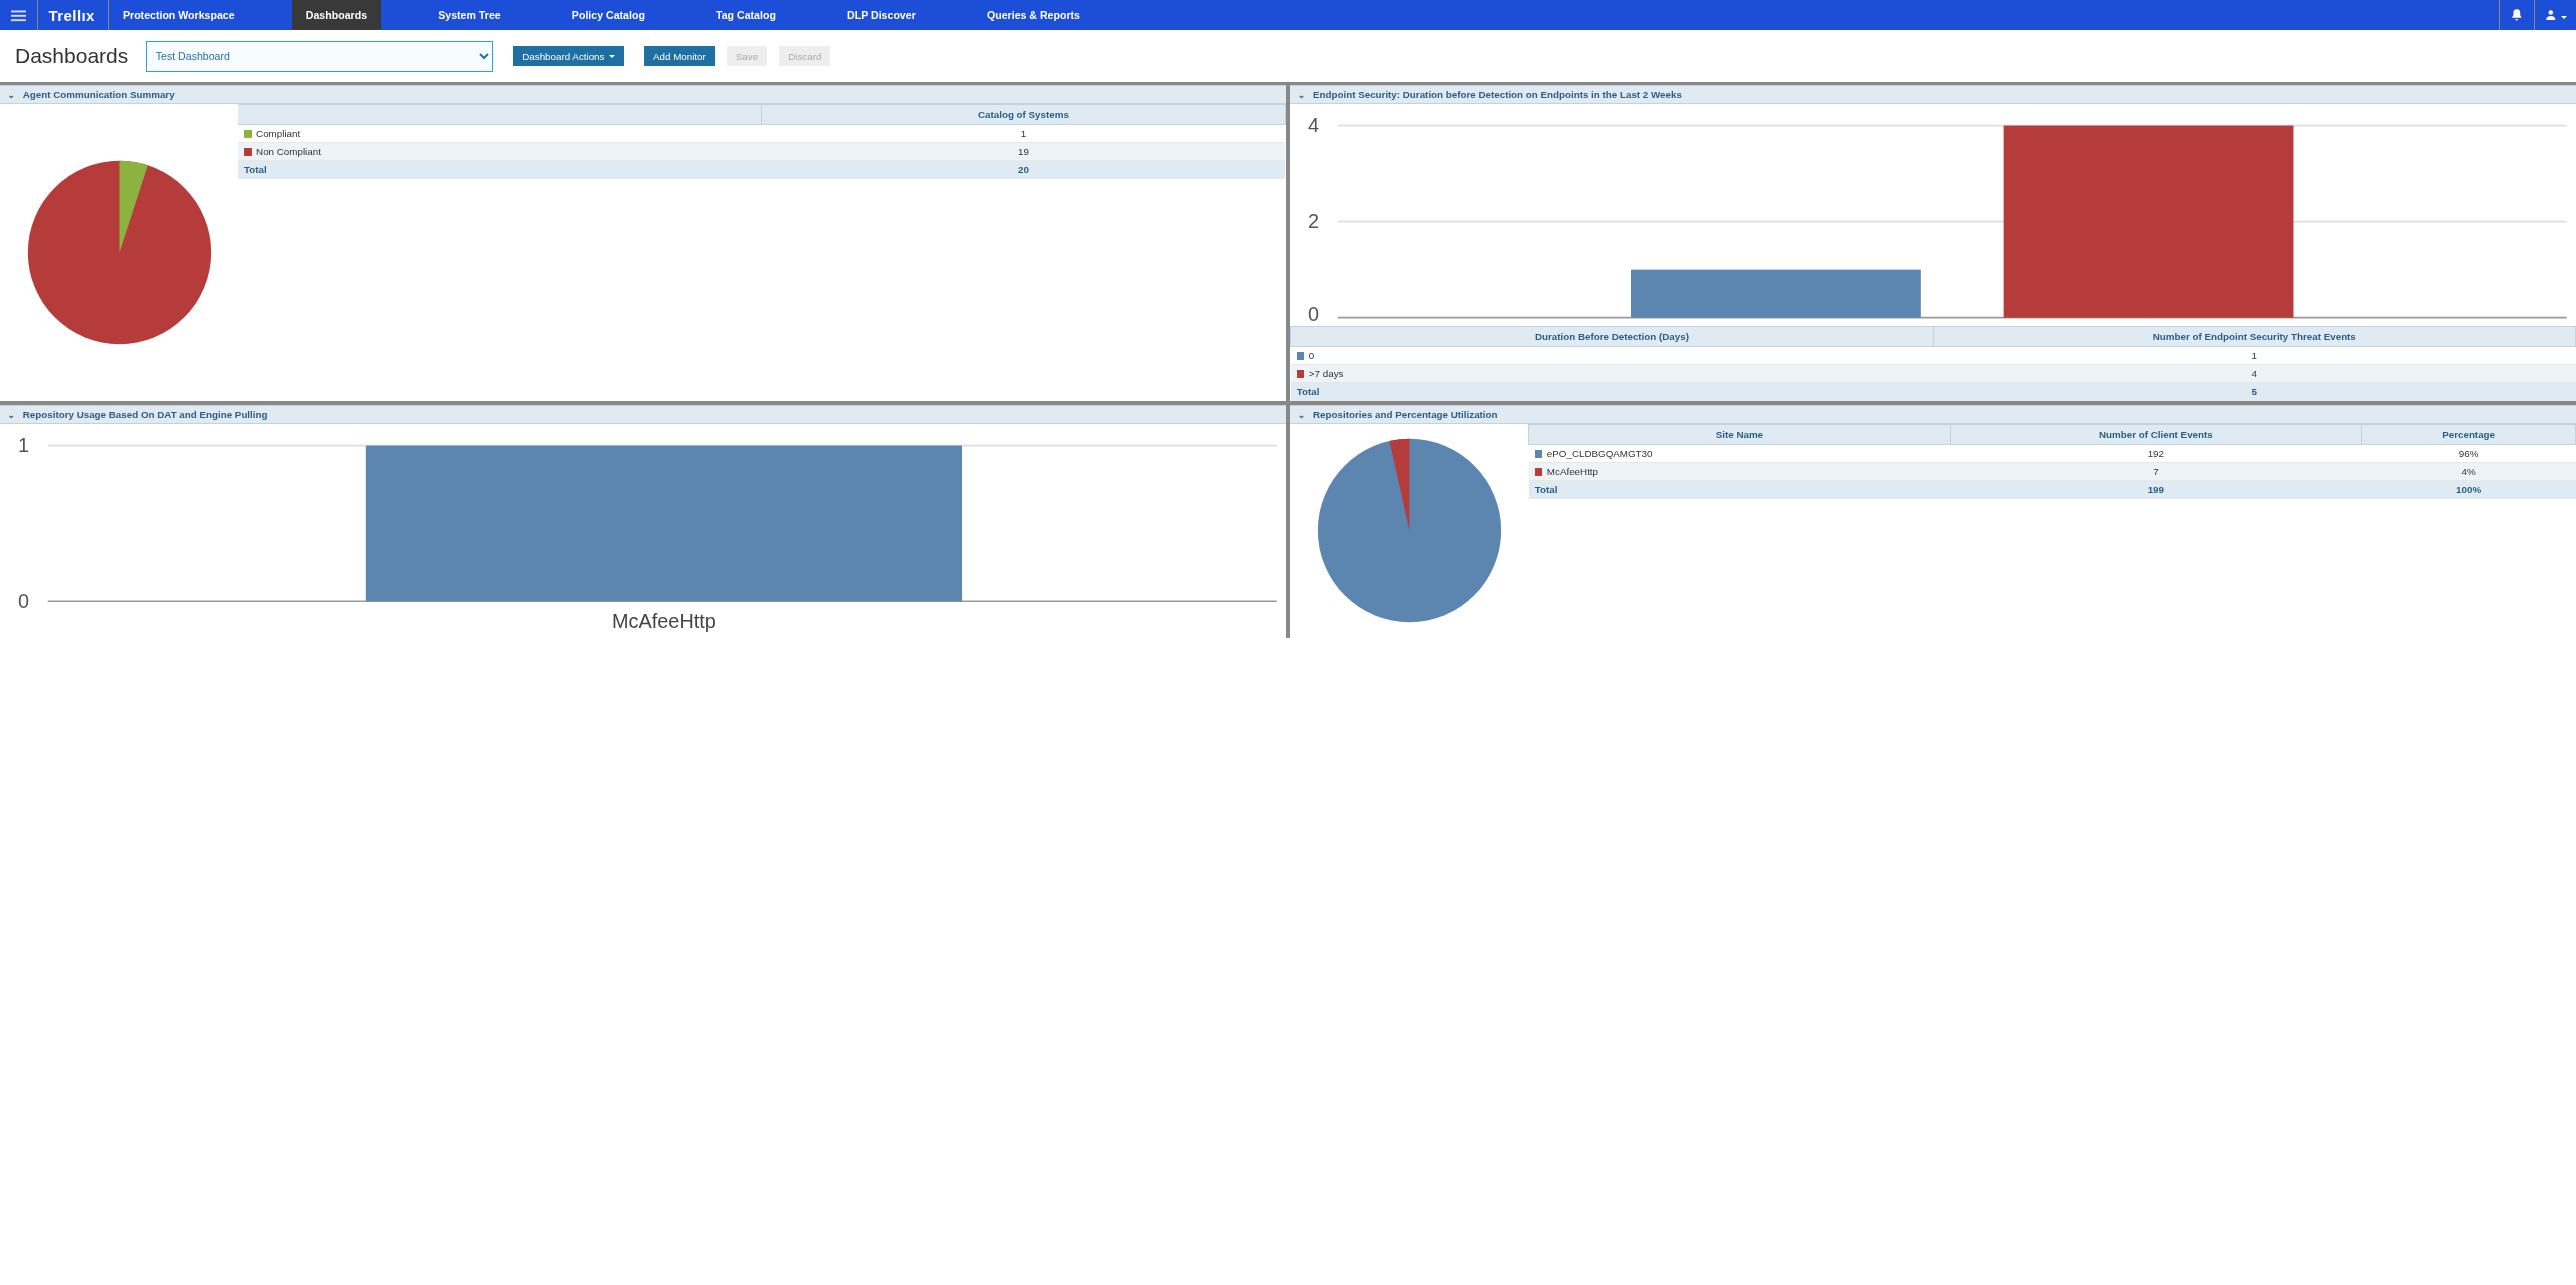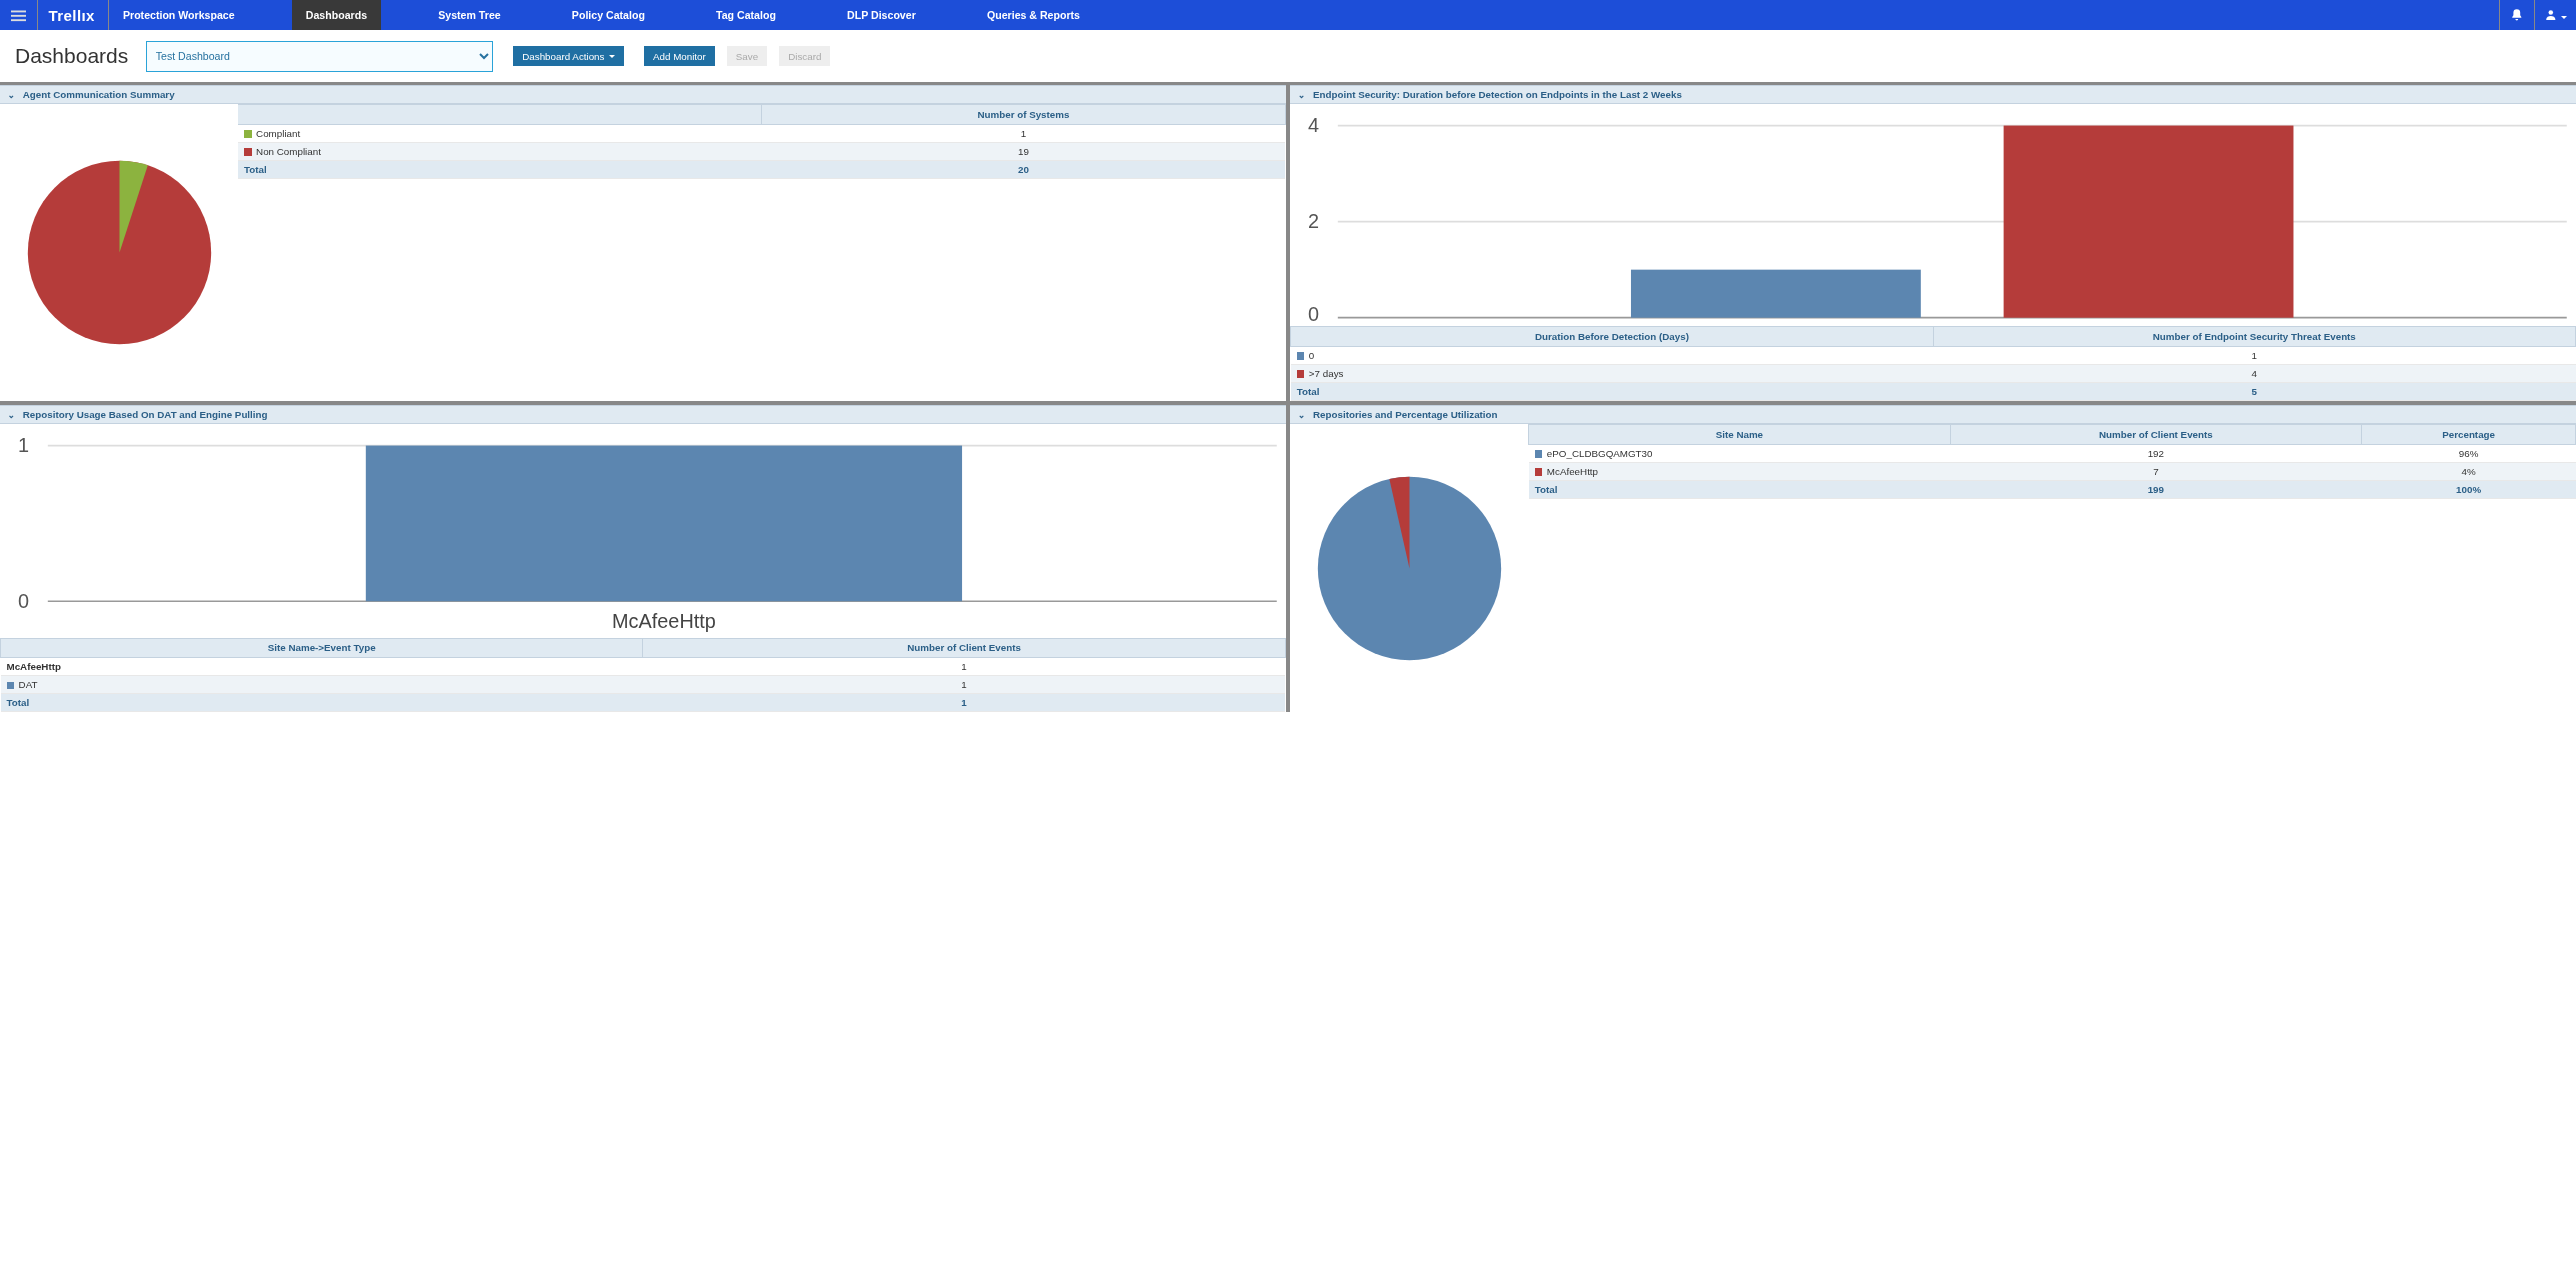--- a/index.html
+++ b/index.html
@@ -113,21 +113,21 @@
 
           <circle cx="100" cy="100" r="95" fill="#b53c3a"></circle>
           <path d="M100 100 L100 5 A95 95 0 0 1 129.36 9.66 Z" fill="#8cb33f"></path>
         </svg>
       </div>
       <div class="table-side">
         <table class="data-table">
           <tbody>
               <tr>
                 <th style="width:50%;border-left:none;"></th>
-                <th>Number of Systems</th>
+                <th>Catalog of Systems</th>
               </tr>
           <tr>
             <td class="leftcell"><span class="legend-sq" style="background:#8cb33f"></span><span>Compliant</span></td>
             <td class="center">1</td>
           </tr>
           <tr class="alt">
             <td class="leftcell"><span class="legend-sq" style="background:#b53c3a"></span><span>Non Compliant</span></td>
             <td class="center">19</td>
           </tr>
           <tr class="total-row">
@@ -192,40 +192,20 @@
       <div class="barchart">
         <svg viewBox="0 0 760 125" style="font-size:13px">
           <text x="0" y="14" font-size="12" fill="#555">1</text>
           <text x="0" y="108" font-size="12" fill="#555">0</text>
           <line x1="18" y1="10" x2="760" y2="10" stroke="#ddd"></line>
           <line x1="18" y1="104" x2="760" y2="104" stroke="#999"></line>
           <rect x="210" y="10" width="360" height="94" fill="#5c86b0"></rect>
           <text x="390" y="120" font-size="12" fill="#444" text-anchor="middle">McAfeeHttp</text>
         </svg>
       </div>
-      <table class="data-table">
-        <tbody>
-            <tr>
-          <th style="width:50%">Site Name-&gt;Event Type</th>
-          <th>Number of Client Events</th>
-        </tr>
-        <tr>
-          <td class="leftcell" style="font-weight:700">McAfeeHttp</td>
-          <td class="center">1</td>
-        </tr>
-        <tr class="alt">
-          <td class="leftcell"><span class="legend-sq" style="background:#5c86b0"></span><span>DAT</span></td>
-          <td class="center">1</td>
-        </tr>
-        <tr class="total-row">
-          <td class="leftcell">Total</td>
-          <td class="center">1</td>
-        </tr>
-      </tbody>
-        </table>
     </div>
   </div>
 
   <div class="panel">
     <div class="panel-header">
       <span class="chev">⌄</span>
       <span>Repositories and Percentage Utilization</span>
     </div>
     <div class="panel-body">
       <div class="pie-wrap">

